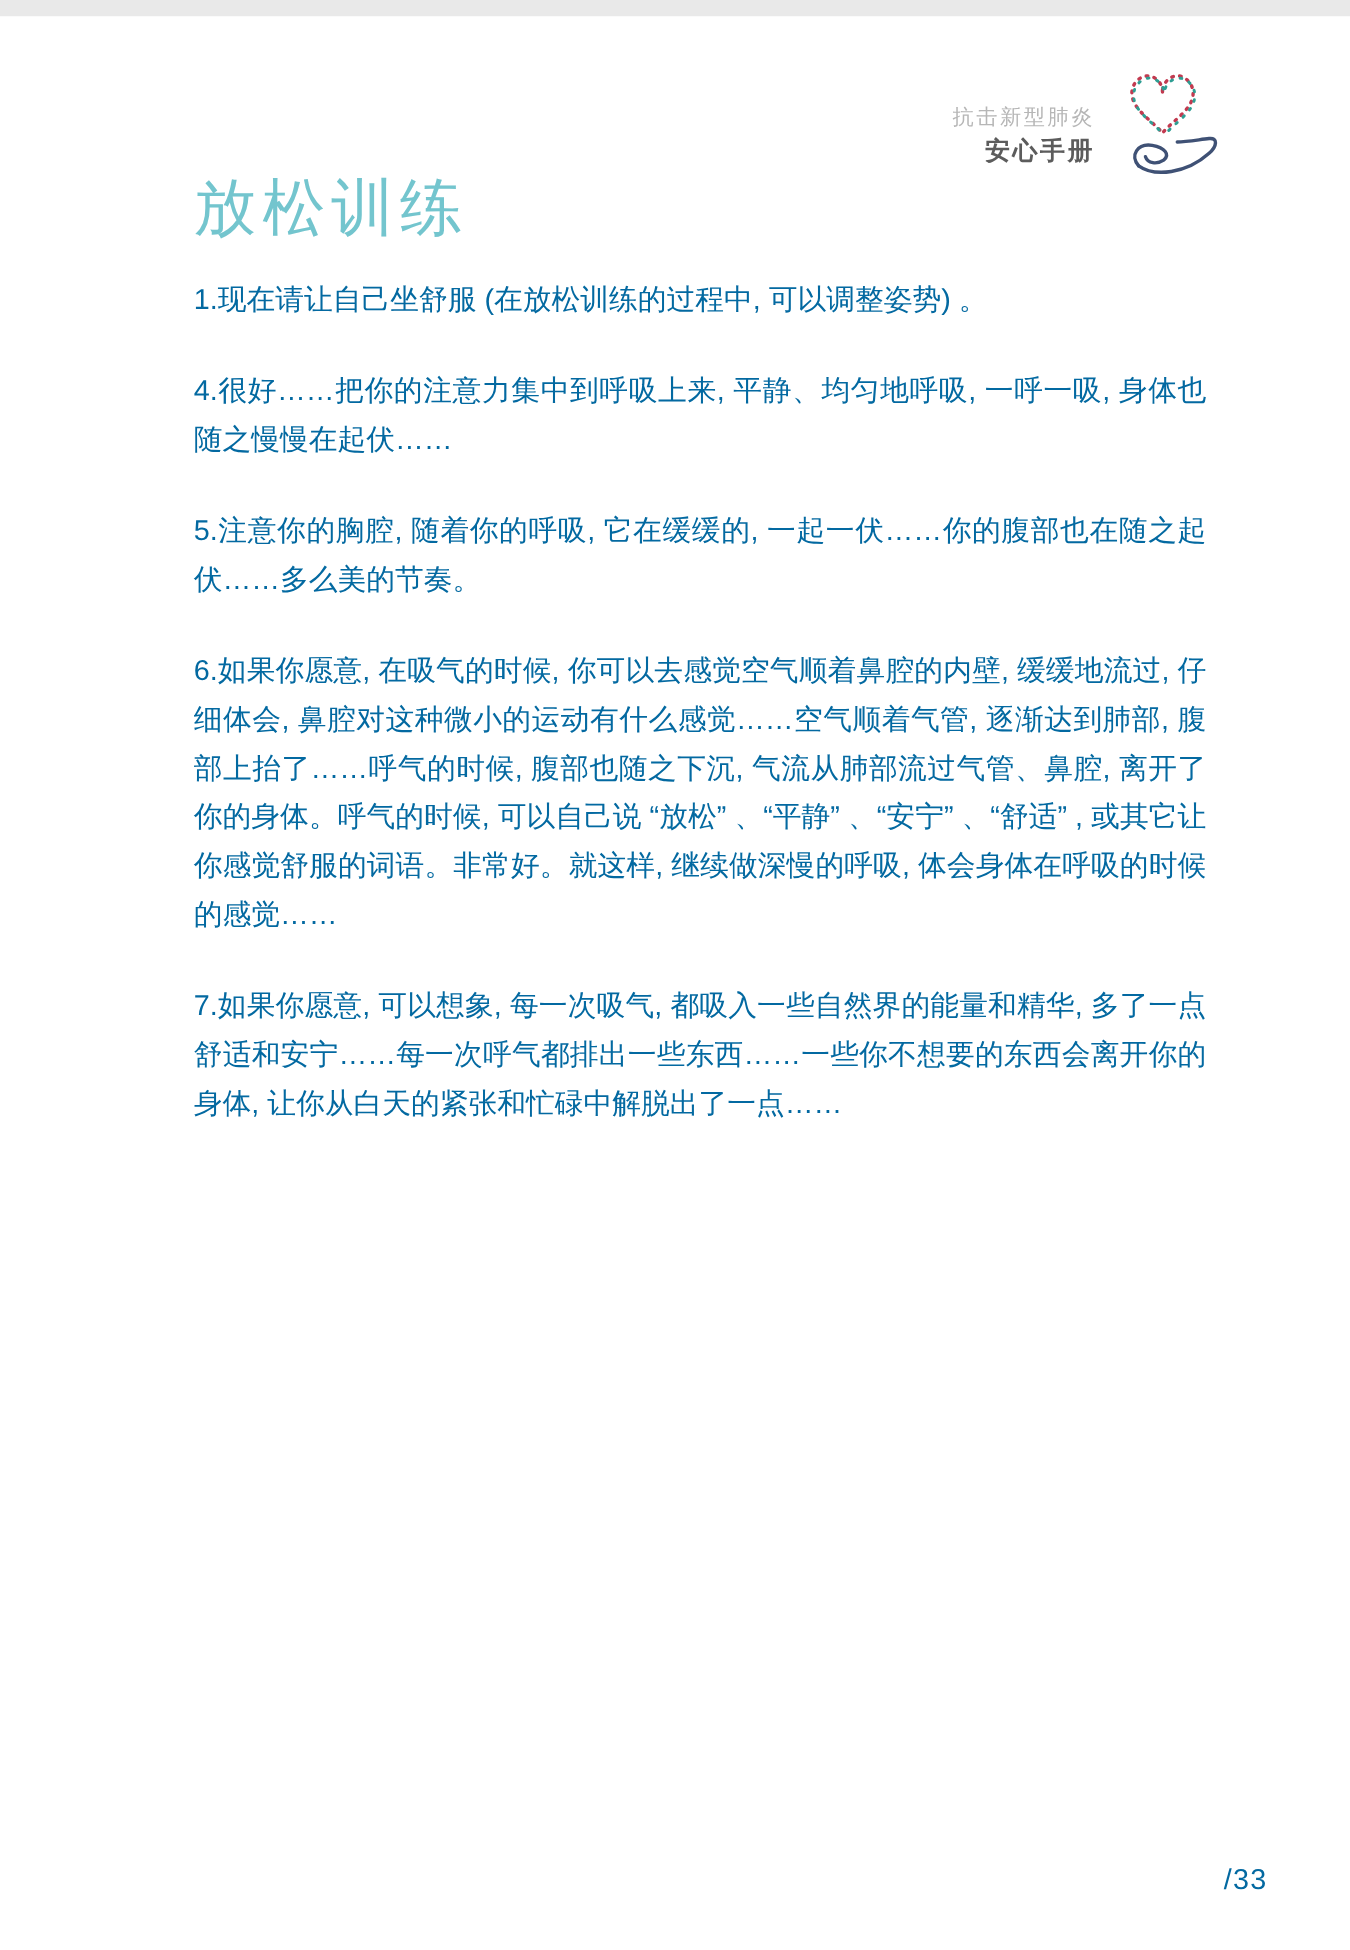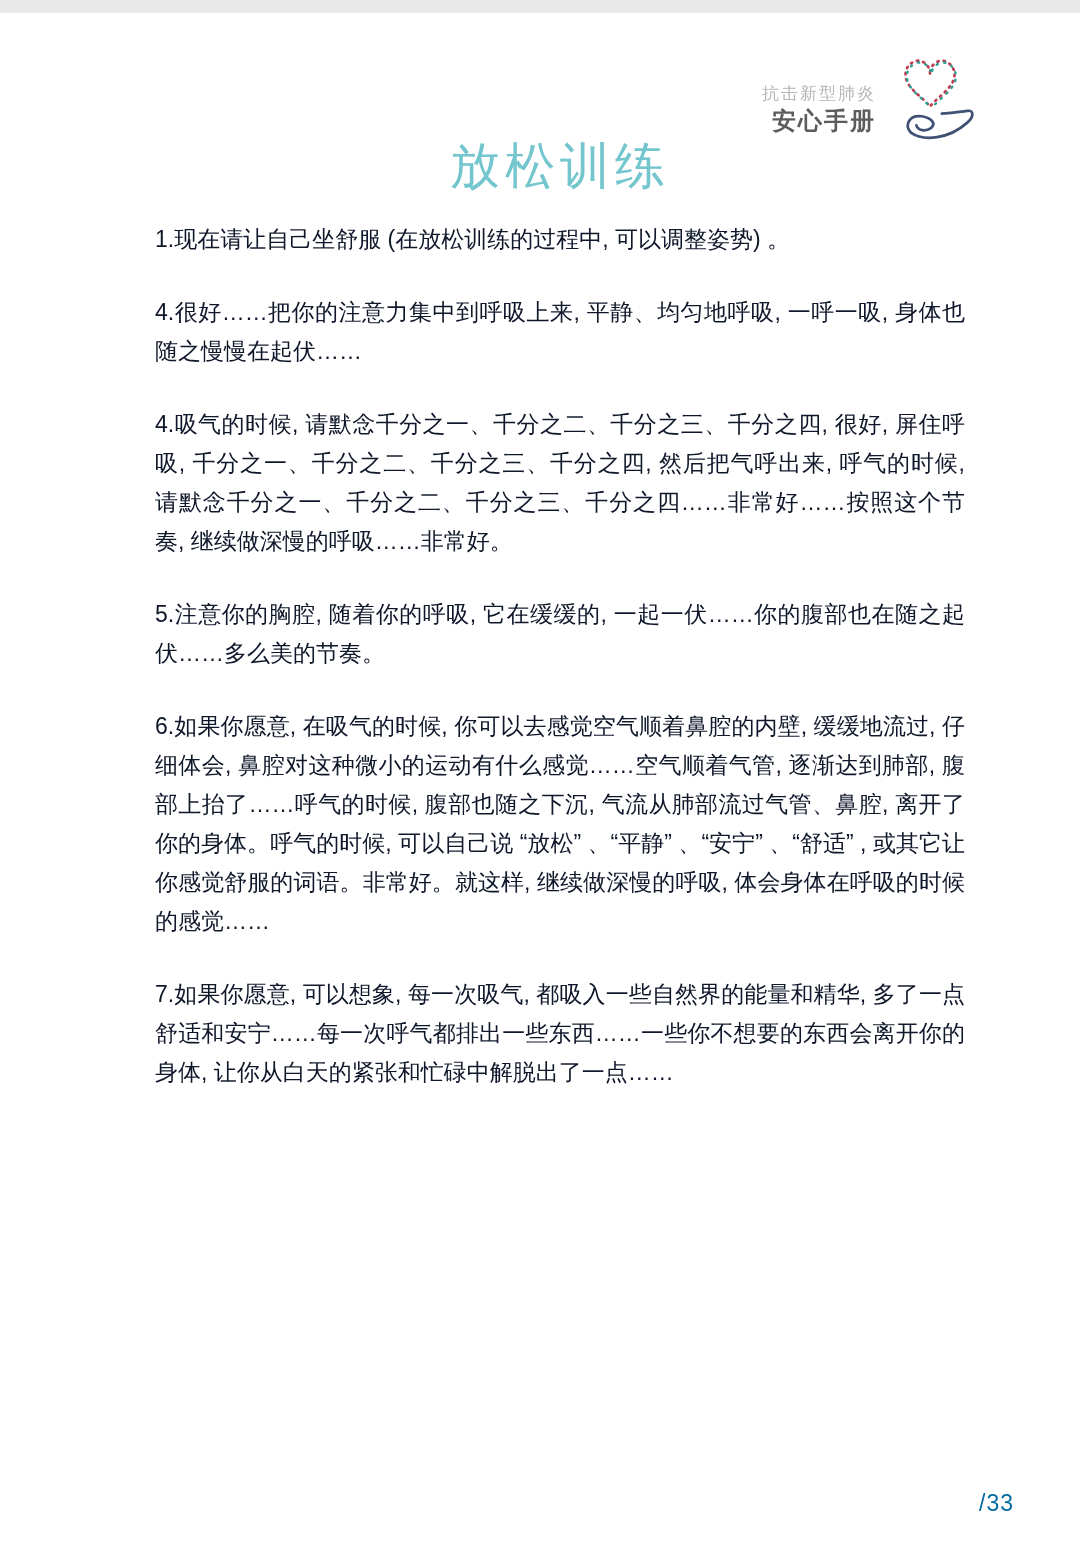--- a/index.html
+++ b/index.html
@@ -15,44 +15,43 @@
   
   .brand {
     position:absolute; top:38px; right:100px;
     display:flex; align-items:flex-end; gap:4px;
   }
   .brand-text { text-align:right; padding-bottom:12px; }
   .brand-line1 {
     color:#b6b6b6; font-size:17px; letter-spacing:2px; line-height:20px;
   }
   .brand-line2 {
-    color:#5c5c5c; font-size:24px; font-weight:bold;
+    color:#5c5c5c; font-size:20px; font-weight:bold;
     letter-spacing:2px; line-height:28px; margin-top:3px;
   }
   .brand-graphic { width:100px; height:96px; display:block; }
 
   
   .content {
     position:absolute; left:155px; top:120px; width:810px;
   }
   .title {
     margin:0 0 20px 0;
     font-size:50px; font-weight:300; letter-spacing:5px;
     color:#73c5ce;
-    text-align:center;
   }
   .subtitle {
     margin:0 0 46px 0;
     font-size:28px; font-weight:bold; letter-spacing:1px;
     color:#4db4c1;
   }
   .step {
     margin:0 0 34px 0;
     font-size:23px; line-height:39px;
-    color:#0f172a;
+    color:#0369a1;
     text-align:justify;
   }
   .step:last-child { margin-bottom:0; }
 
   
   .page-number {
     position:absolute; right:66px; bottom:56px;
     font-size:23px; color:#0369a1; letter-spacing:1px;
   }
 </style>
@@ -78,21 +77,20 @@
         <path d="M34,87 C48,97 76,94 96,76 C103,70 104,62 96,63 C87,64 76,66 68,66"></path>
       </g>
     </svg>
   </div>
 
   <div class="content">
     <h1 class="title">放松训练</h1>
 
     <p class="step">1.现在请让自己坐舒服 (在放松训练的过程中, 可以调整姿势) 。</p>
     <p class="step">4.很好……把你的注意力集中到呼吸上来, 平静、均匀地呼吸, 一呼一吸, 身体也随之慢慢在起伏……</p>
-    <p class="step">4.吸气的时候, 请默念千分之一、千分之二、千分之三、千分之四, 很好, 屏住呼吸, 千分之一、千分之二、千分之三、千分之四, 然后把气呼出来, 呼气的时候, 请默念千分之一、千分之二、千分之三、千分之四……非常好……按照这个节奏, 继续做深慢的呼吸……非常好。</p>
     <p class="step">5.注意你的胸腔, 随着你的呼吸, 它在缓缓的, 一起一伏……你的腹部也在随之起伏……多么美的节奏。</p>
     <p class="step">6.如果你愿意, 在吸气的时候, 你可以去感觉空气顺着鼻腔的内壁, 缓缓地流过, 仔细体会, 鼻腔对这种微小的运动有什么感觉……空气顺着气管, 逐渐达到肺部, 腹部上抬了……呼气的时候, 腹部也随之下沉, 气流从肺部流过气管、鼻腔, 离开了你的身体。呼气的时候, 可以自己说 “放松” 、“平静” 、“安宁” 、“舒适” , 或其它让你感觉舒服的词语。非常好。就这样, 继续做深慢的呼吸, 体会身体在呼吸的时候的感觉……</p>
     <p class="step">7.如果你愿意, 可以想象, 每一次吸气, 都吸入一些自然界的能量和精华, 多了一点舒适和安宁……每一次呼气都排出一些东西……一些你不想要的东西会离开你的身体, 让你从白天的紧张和忙碌中解脱出了一点……</p>
   </div>
 
   <div class="page-number">/33</div>
 
 </div>
 
 </body></html>

